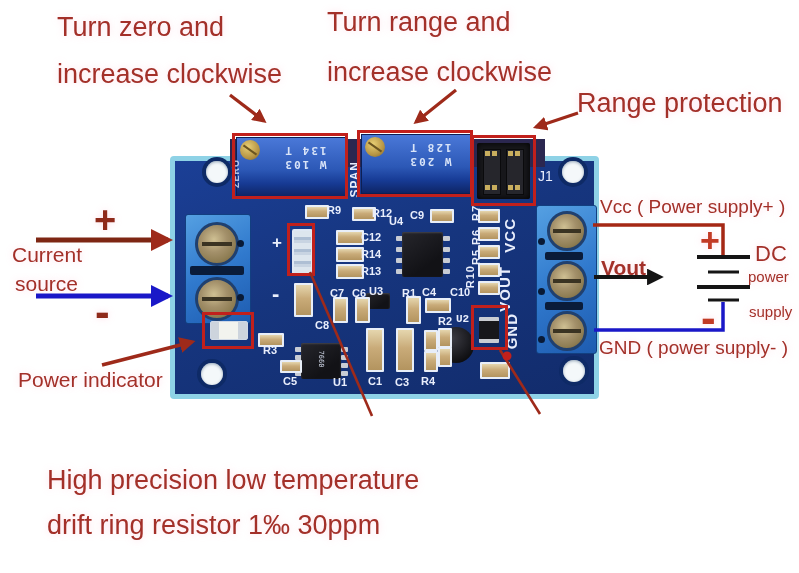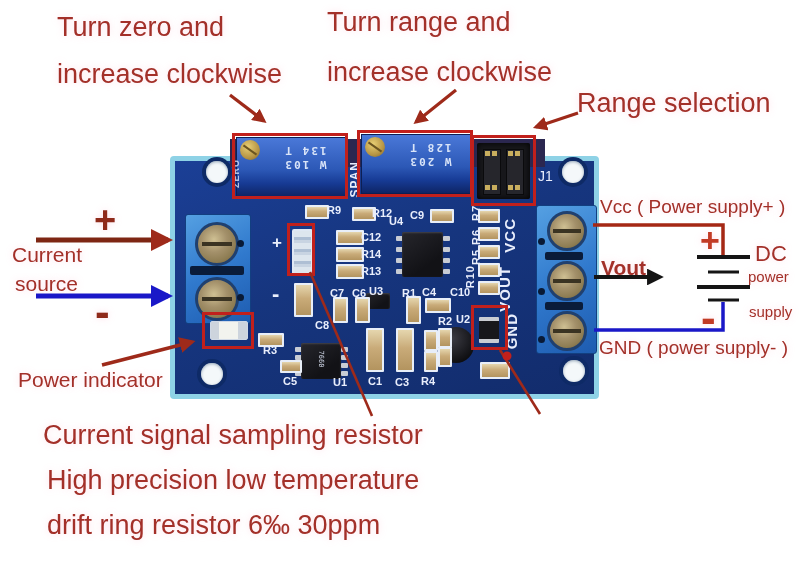--- a/index.html
+++ b/index.html
@@ -193,21 +193,21 @@
         <div class="silk silkv" style="left: 295px; top: 68px;">R6</div>
         <div class="silk silkv" style="left: 295px; top: 88px;">R5</div>
         <div class="silk silkv" style="left: 289px; top: 104px;">R10</div>
         <div class="silk" style="left: 275px; top: 125px;">C10</div>
         <div class="silk" style="left: 155px; top: 126px;">C7</div>
         <div class="silk" style="left: 177px; top: 126px;">C6</div>
         <div class="silk" style="left: 194px; top: 124px;">U3</div>
         <div class="silk" style="left: 227px; top: 126px;">R1</div>
         <div class="silk" style="left: 247px; top: 125px;">C4</div>
         <div class="silk" style="left: 263px; top: 154px;">R2</div>
-        <div class="silk" style="left: 281px; top: 152px;">U2</div>
+        <div class="silk" style="left: 281px; top: 152px; font-family: Liberation Mono, monospace;">U2</div>
         <div class="silk" style="left: 140px; top: 158px;">C8</div>
         <div class="silk" style="left: 88px; top: 183px;">R3</div>
         <div class="silk" style="left: 108px; top: 214px;">C5</div>
         <div class="silk" style="left: 158px; top: 215px;">U1</div>
         <div class="silk" style="left: 193px; top: 214px;">C1</div>
         <div class="silk" style="left: 220px; top: 215px;">C3</div>
         <div class="silk" style="left: 246px; top: 214px;">R4</div>
       </div>
 
     <div class="redbox" style="left:57px;top:-28px;width:110px;height:60px"></div>
@@ -215,40 +215,39 @@
     <div class="redbox" style="left:296px;top:-26px;width:59px;height:65px"></div>
     <div class="redbox" style="left:112px;top:62px;width:22px;height:47px"></div>
     <div class="redbox" style="left:296px;top:144px;width:31px;height:39px"></div>
     <div class="redbox" style="left:27px;top:151px;width:46px;height:31px"></div>
   </div>
 
   <div class="t big" style="left:57px;top:13px">Turn zero and</div>
   <div class="t big" style="left:57px;top:60px">increase clockwise</div>
   <div class="t big" style="left:327px;top:8px">Turn range and</div>
   <div class="t big" style="left:327px;top:58px">increase clockwise</div>
-  <div class="t big" style="left:577px;top:89px">Range selection</div>
+  <div class="t big" style="left:577px;top:89px">Range protection</div>
 
   <div class="t med" style="left:12px;top:243px">Current</div>
   <div class="t med" style="left:15px;top:272px">source</div>
   <div class="t sign" style="left:94px;top:200px;font-size:38px">+</div>
   <div class="t sign" style="left:95px;top:288px;font-size:44px">-</div>
   <div class="t med" style="left:18px;top:368px">Power indicator</div>
 
   <div class="t" style="left:600px;top:197px;font-size:19px">Vcc ( Power supply+ )</div>
   <div class="t" style="left:601px;top:256px;font-size:21px;font-weight:bold">Vout</div>
   <div class="t" style="left:599px;top:338px;font-size:19px">GND ( power supply- )</div>
   <div class="t rsign" style="left:700px;top:222px;font-size:34px">+</div>
   <div class="t rsign" style="left:701px;top:294px;font-size:44px">-</div>
   <div class="t" style="left:755px;top:242px;font-size:22px">DC</div>
   <div class="t sml" style="left:748px;top:269px">power</div>
   <div class="t sml" style="left:749px;top:304px">supply</div>
 
-  <div class="t big" style="left:43px;top:421px">Current signal sampling resistor</div>
   <div class="t big" style="left:47px;top:466px">High precision low temperature</div>
-  <div class="t big" style="left:47px;top:511px">drift ring resistor 6‰ 30ppm</div>
+  <div class="t big" style="left:47px;top:511px">drift ring resistor 1‰ 30ppm</div>
 
   <svg class="overlay" width="799" height="573">
     <defs>
       <marker id="mR" markerWidth="4.4" markerHeight="4.4" refX="3.4" refY="2.2" orient="auto" markerUnits="strokeWidth">
         <path d="M0,0 L4.4,2.2 L0,4.4 z" fill="#9e2a1a"></path>
       </marker>
       <marker id="mB" markerWidth="4.4" markerHeight="4.4" refX="3.4" refY="2.2" orient="auto" markerUnits="strokeWidth">
         <path d="M0,0 L4.4,2.2 L0,4.4 z" fill="#1a18c8"></path>
       </marker>
       <marker id="mK" markerWidth="4.4" markerHeight="4.4" refX="3.4" refY="2.2" orient="auto" markerUnits="strokeWidth">

